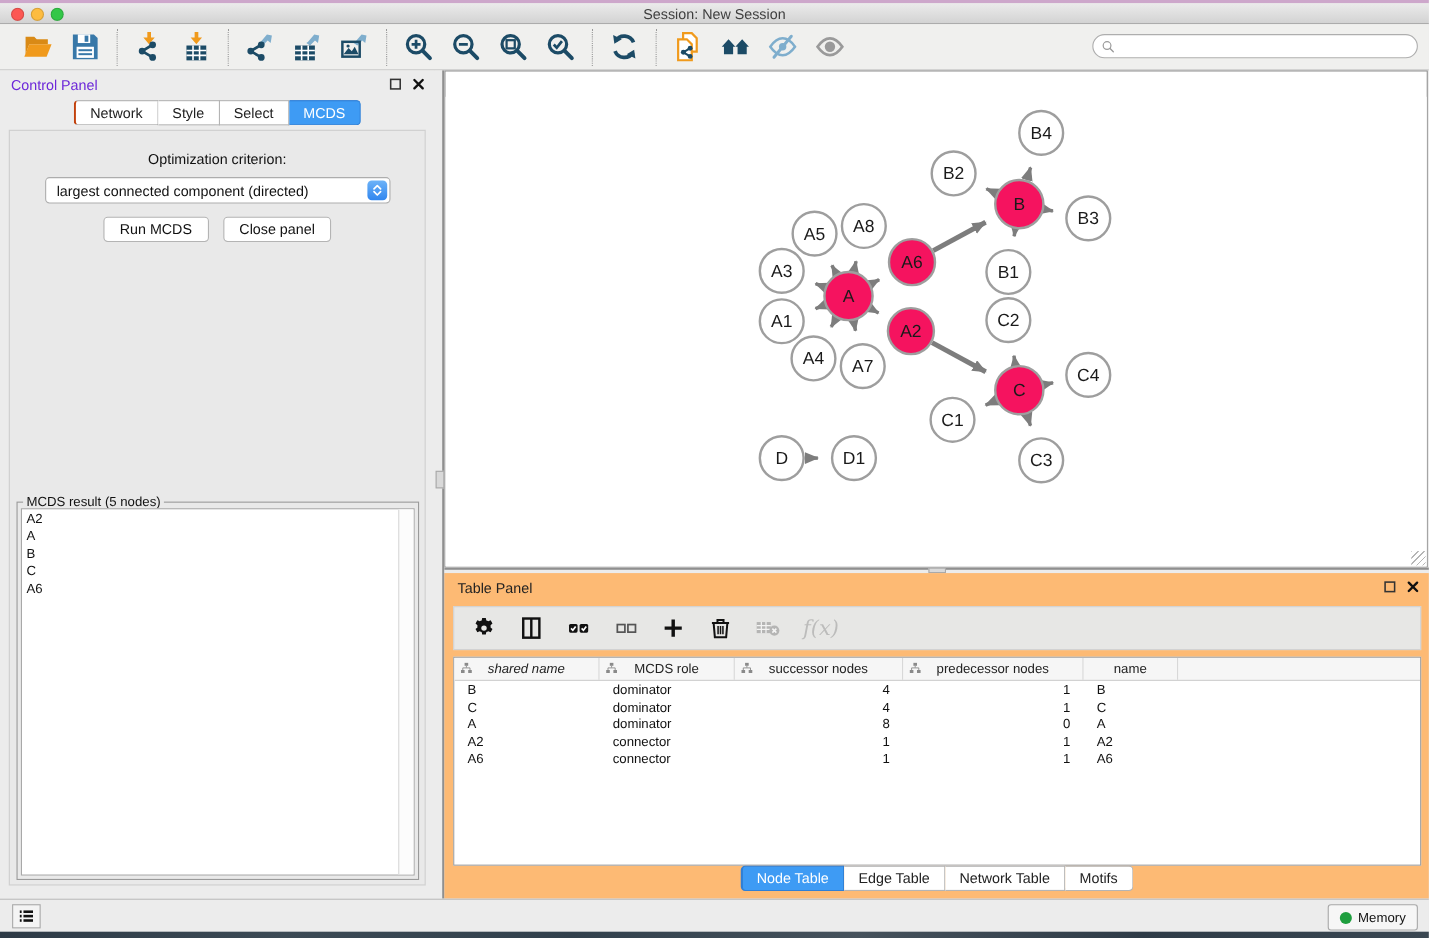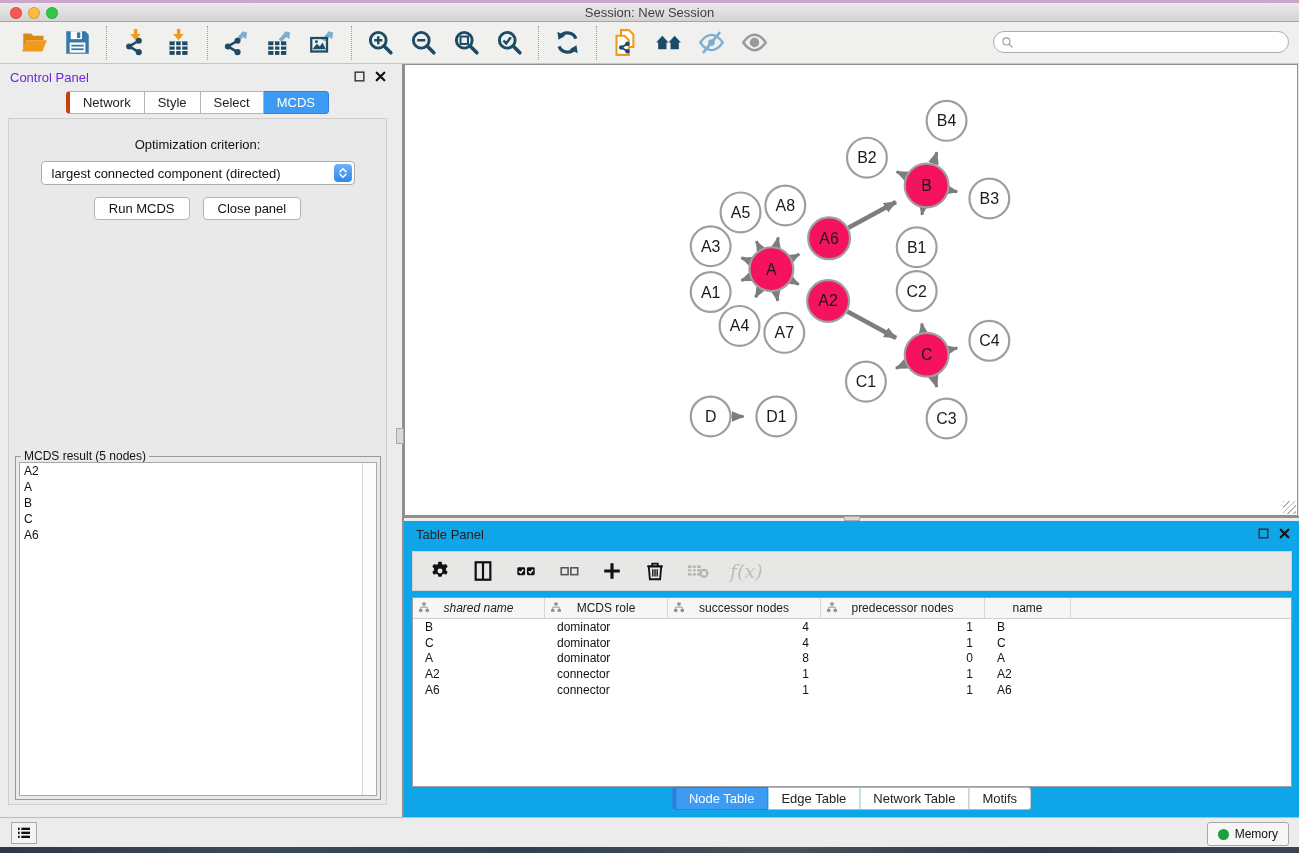--- a/index.html
+++ b/index.html
@@ -26,21 +26,21 @@
   .searchbox input{border:none;outline:none;flex:1;font-size:12px;background:transparent;margin-left:4px;font-family:"Liberation Sans",sans-serif;}
   
   .control-panel{position:absolute;left:0;top:64px;width:395px;height:753px;background:#ececec;}
   .cp-header{position:relative;height:27px;}
   .cp-header .ptitle{position:absolute;left:10px;top:6px;font-size:13px;color:#6d28d9;}
   .panel-icons{position:absolute;right:8px;top:6px;display:flex;gap:8px;align-items:center;}
   .panel-icons .pi{width:13px;height:13px;cursor:pointer;}
   .seg-tabs{display:flex;justify-content:center;}
   .seg-tab{font-size:13px;padding:3px 13px;background:#fff;border:1px solid #b4b4b4;border-left:none;
            color:#222;cursor:pointer;}
-  .seg-tab:first-child{border-left:4px solid #c2410c;border-radius:4px 0 0 4px;text-align:right;}
+  .seg-tab:first-child{border-left:2px solid #c2410c;border-radius:4px 0 0 4px;text-align:right;}
   .seg-tab:last-child{border-radius:0 4px 4px 0;}
   .seg-tab.active{background:#3e9bf4;border-color:#2f7fd6;color:#fff;}
   .cp-body{position:absolute;left:8px;top:54px;width:379px;height:687px;background:#e9e9e9;
            border:1px solid #cfcfcf;box-sizing:border-box;}
   .opt-label{text-align:center;font-size:13px;color:#111;margin-top:18px;}
   .combo{position:relative;margin:9px auto 0;width:314px;height:24px;background:#fff;border:1px solid #adadad;
          border-radius:4px;box-sizing:border-box;display:flex;align-items:center;cursor:pointer;}
   .combo .combo-text{font-size:13px;color:#111;margin-left:10px;}
   .combo .stepper{position:absolute;right:2px;top:2px;width:18px;height:18px;border-radius:4px;
                   background:linear-gradient(#6db3f8,#3186ef);display:flex;align-items:center;justify-content:center;}
@@ -66,21 +66,21 @@
   .nw-titlebar .tl.red{left:12px}.nw-titlebar .tl.yel{left:29px}.nw-titlebar .tl.grn{left:46px}
   .nw-titlebar .wtitle{position:absolute;left:0;right:0;top:4px;text-align:center;font-size:13px;color:#111;}
   .nw-canvas{position:absolute;left:0;top:23px;right:0;bottom:0;background:#fff;}
   .nw-canvas svg{position:absolute;left:0;top:0;width:100%;height:100%;}
   .resize-grip{position:absolute;right:1px;bottom:1px;width:13px;height:13px;
      background:repeating-linear-gradient(135deg,#b5b5b5 0 1px,transparent 1px 4px);}
   .edge{stroke:#7d7d7d;stroke-width:3.2px;}
   .edge.thick{stroke-width:4.6px;}
   .node-label{font-family:"Liberation Sans",sans-serif;font-size:16px;fill:#1a1a1a;text-anchor:middle;}
   
-  .table-panel{position:absolute;left:404px;top:521px;width:895px;height:296px;background:#0ea5e9;}
+  .table-panel{position:absolute;left:404px;top:521px;width:895px;height:296px;background:#fdba74;}
   .tp-header{position:relative;height:26px;}
   .tp-header .ptitle{position:absolute;left:12px;top:6px;font-size:13px;color:#222;}
   .tp-toolbar{position:absolute;left:8px;right:7px;top:30px;height:40px;background:#e7e7e5;
               border:1px solid #d2d2d2;box-sizing:border-box;display:flex;align-items:center;gap:21px;padding-left:16px;}
   .tpbtn{width:22px;height:22px;cursor:pointer;}
   .tpbtn svg{width:100%;height:100%;}
   .tpbtn.disabled{opacity:.55;cursor:default;}
   .fx{font-family:"DejaVu Serif",serif;font-style:italic;font-size:19px;color:#9a9a9a;}
   .tbl{position:absolute;left:8px;right:7px;top:76px;height:190px;background:#fff;border:1px solid #9f9f9f;
        box-sizing:border-box;overflow:hidden;}

